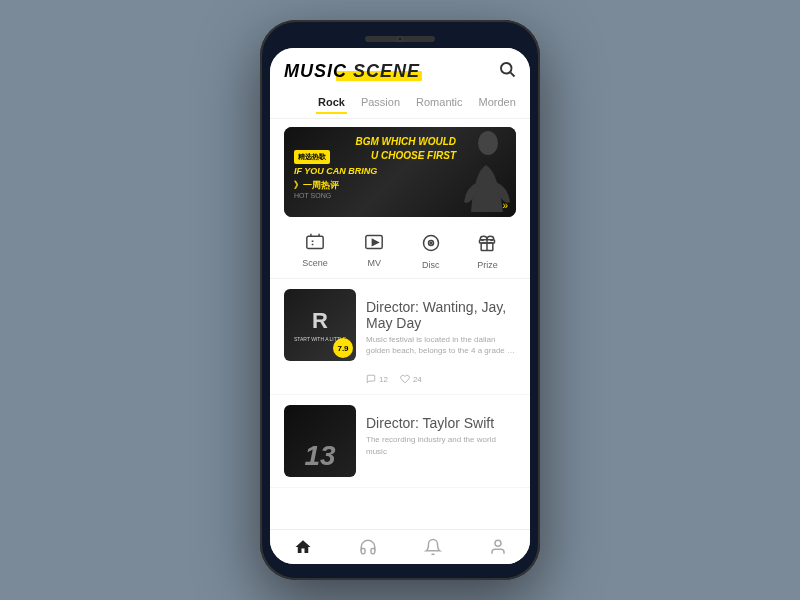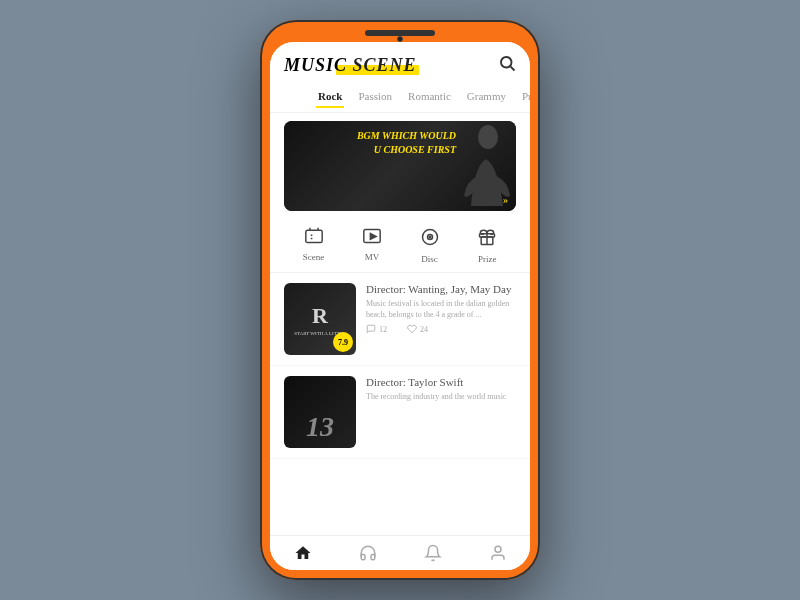--- a/index.html
+++ b/index.html
@@ -10,28 +10,27 @@
       align-items: center;
       width: 800px;
       height: 600px;
       font-family: -apple-system, BlinkMacSystemFont, 'Segoe UI', sans-serif;
     }
 
     
     .phone-shell {
       width: 280px;
       height: 560px;
-      background: #f97316;
+      background: #0f172a;
       border-radius: 36px;
-      padding: 10px 10px;
+      padding: 16px 10px;
       box-shadow: 0 20px 60px rgba(0,0,0,0.5), inset 0 0 0 2px #333;
       position: relative;
       display: flex;
       flex-direction: column;
-      font-family: Liberation Serif, serif;
     }
 
     .phone-notch {
       width: 70px;
       height: 6px;
       background: #333;
       border-radius: 3px;
       margin: 0 auto 6px;
     }
 
@@ -318,43 +317,44 @@
     }
 
     .content-title {
       font-size: 12px;
       font-weight: 700;
       color: #222;
       margin-bottom: 2px;
     }
 
     .content-director {
-      font-size: 11px;
+      font-size: 14px;
       color: #888;
       margin-bottom: 3px;
+      margin-top: 10px;
     }
 
     .content-director span {
       color: #555;
     }
 
     .content-desc {
       font-size: 8px;
       color: #aaa;
       line-height: 1.4;
       display: -webkit-box;
       -webkit-line-clamp: 2;
       -webkit-box-orient: vertical;
       overflow: hidden;
     }
 
     .content-meta {
       display: flex;
-      gap: 20px;
-      margin-top: 4px;
+      gap: 12px;
+      margin-top: 18px;
     }
 
     .meta-item {
       display: flex;
       align-items: center;
       gap: 3px;
       font-size: 8px;
       color: #aaa;
     }
 
@@ -396,26 +396,32 @@
           <circle cx="11" cy="11" r="7"></circle>
           <line x1="16.5" y1="16.5" x2="22" y2="22"></line>
         </svg>
       </div>
     </div>
 
     <div class="nav-tabs">
       <div class="nav-tab active">Rock</div>
       <div class="nav-tab">Passion</div>
       <div class="nav-tab">Romantic</div>
-      <div class="nav-tab">Grammy</div>
+      <div class="nav-tab">Morden</div>
       <div class="nav-tab">Prize</div>
     </div>
 
     <div class="banner">
       <div class="banner-bg"></div>
+      <div class="banner-content">
+        <div class="banner-tag">精选热歌</div>
+        <div class="banner-line1">IF YOU CAN BRING</div>
+        <div class="banner-week">》一周热评</div>
+        <div class="banner-hot">HOT SONG</div>
+      </div>
       <div class="banner-right-text">
         BGM WHICH WOULD<br>U CHOOSE FIRST
       </div>
 
       <div class="banner-person">
         <svg width="60" height="90" viewBox="0 0 60 90" style="position:absolute;bottom:0;right:0;">
 
           <ellipse cx="32" cy="16" rx="10" ry="12" fill="#444"></ellipse>
           <path d="M15 85 Q18 45 30 38 Q42 45 47 85 Z" fill="#3a3a3a"></path>
           <path d="M22 55 Q10 60 8 75 Q12 78 18 70 Q20 65 24 62 Z" fill="#3a3a3a"></path>

